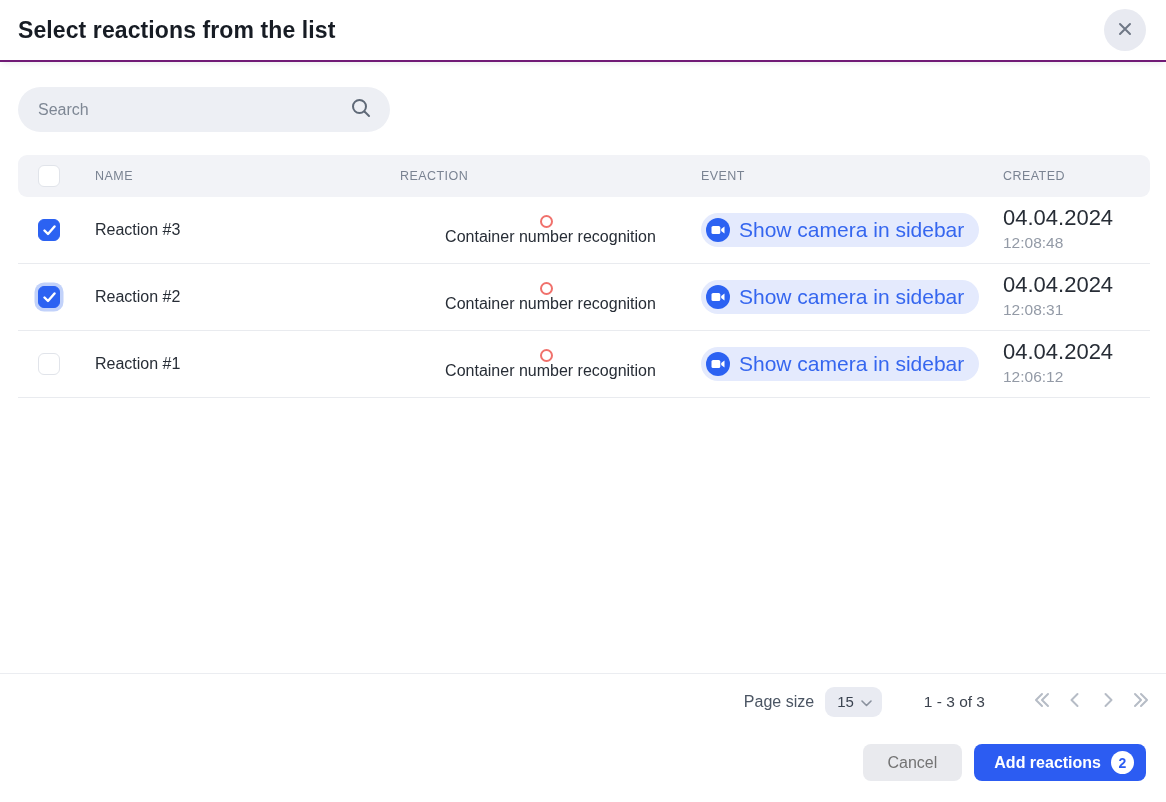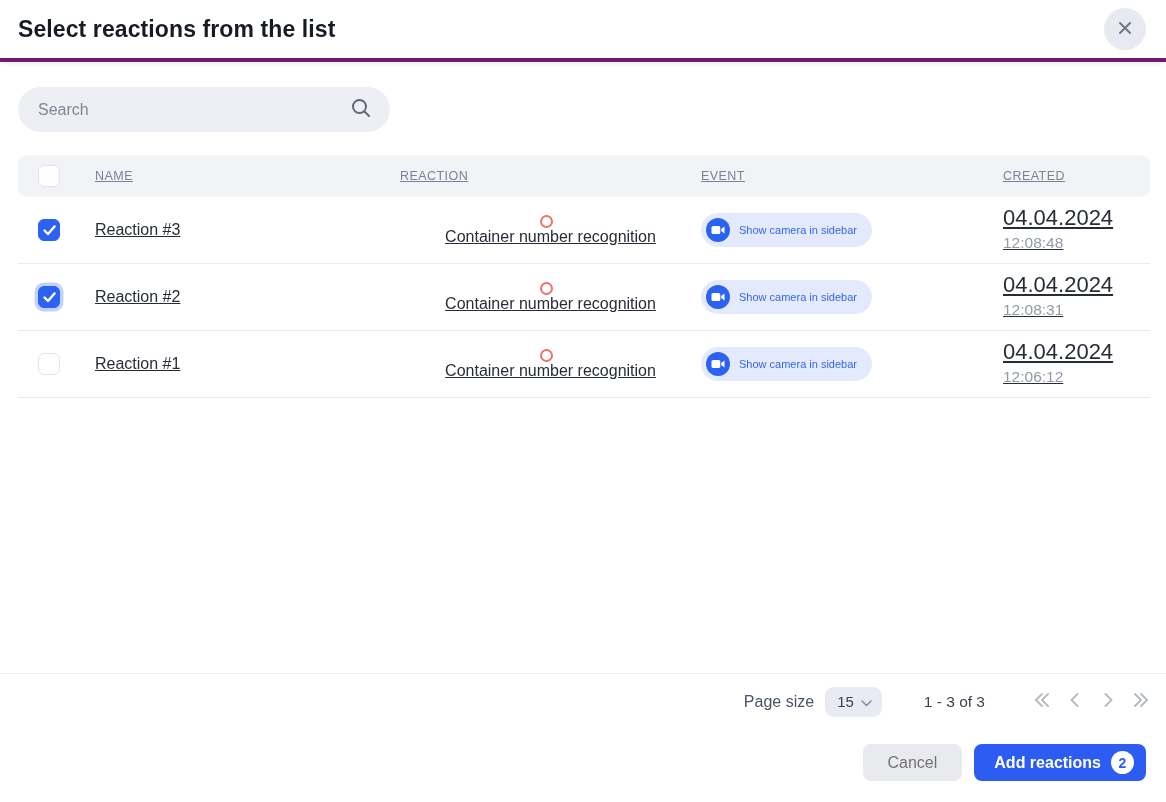--- a/index.html
+++ b/index.html
@@ -14,21 +14,21 @@
   }
 
   
   .modal-header {
     height: 62px;
     flex: 0 0 62px;
     display: flex;
     align-items: center;
     justify-content: space-between;
     padding: 0 20px 0 18px;
-    border-bottom: 4px solid #701a75;
+    border-bottom: 2px solid #701a75;
     box-shadow: 0 3px 6px -2px rgba(140,146,166,0.22);
     position: relative;
     z-index: 2;
     background: #fff;
   }
   .modal-title {
     font-size: 23px;
     font-weight: 700;
     color: #171c24;
     letter-spacing: 0.1px;
@@ -64,21 +64,20 @@
     color: #272d36;
   }
   .search-input::placeholder { color: #7e8794; }
 
   
   .table { margin-top: 23px; }
   .thead, .trow {
     display: grid;
     grid-template-columns: 77px 305px 301px 302px 1fr;
     align-items: center;
-    text-decoration: underline;
   }
   .thead {
     height: 42px;
     background: #f2f3f7;
     border-radius: 9px;
     color: #7a8392;
     font-size: 12.5px;
     letter-spacing: 0.45px;
     font-weight: 400;
   }
@@ -123,21 +122,21 @@
     padding: 0 15px 0 5px;
     cursor: pointer;
   }
   .reaction-icon {
     width: 24px; height: 24px;
     border-radius: 50%;
     background: #2c62f2;
     display: flex; align-items: center; justify-content: center;
     margin-right: 9px;
   }
-  .reaction-label { color: #3566ef; font-size: 11px; }
+  .reaction-label { color: #3566ef; font-size: 21px; }
 
   .created-cell { line-height: 25px; }
   .created-date { color: #272d36; font-size: 22px; }
   .created-time { color: #939aa6; font-size: 15.5px; }
 
   
   .pagination {
     flex: 0 0 56px;
     border-top: 1px solid #ebedf1;
     display: flex;

